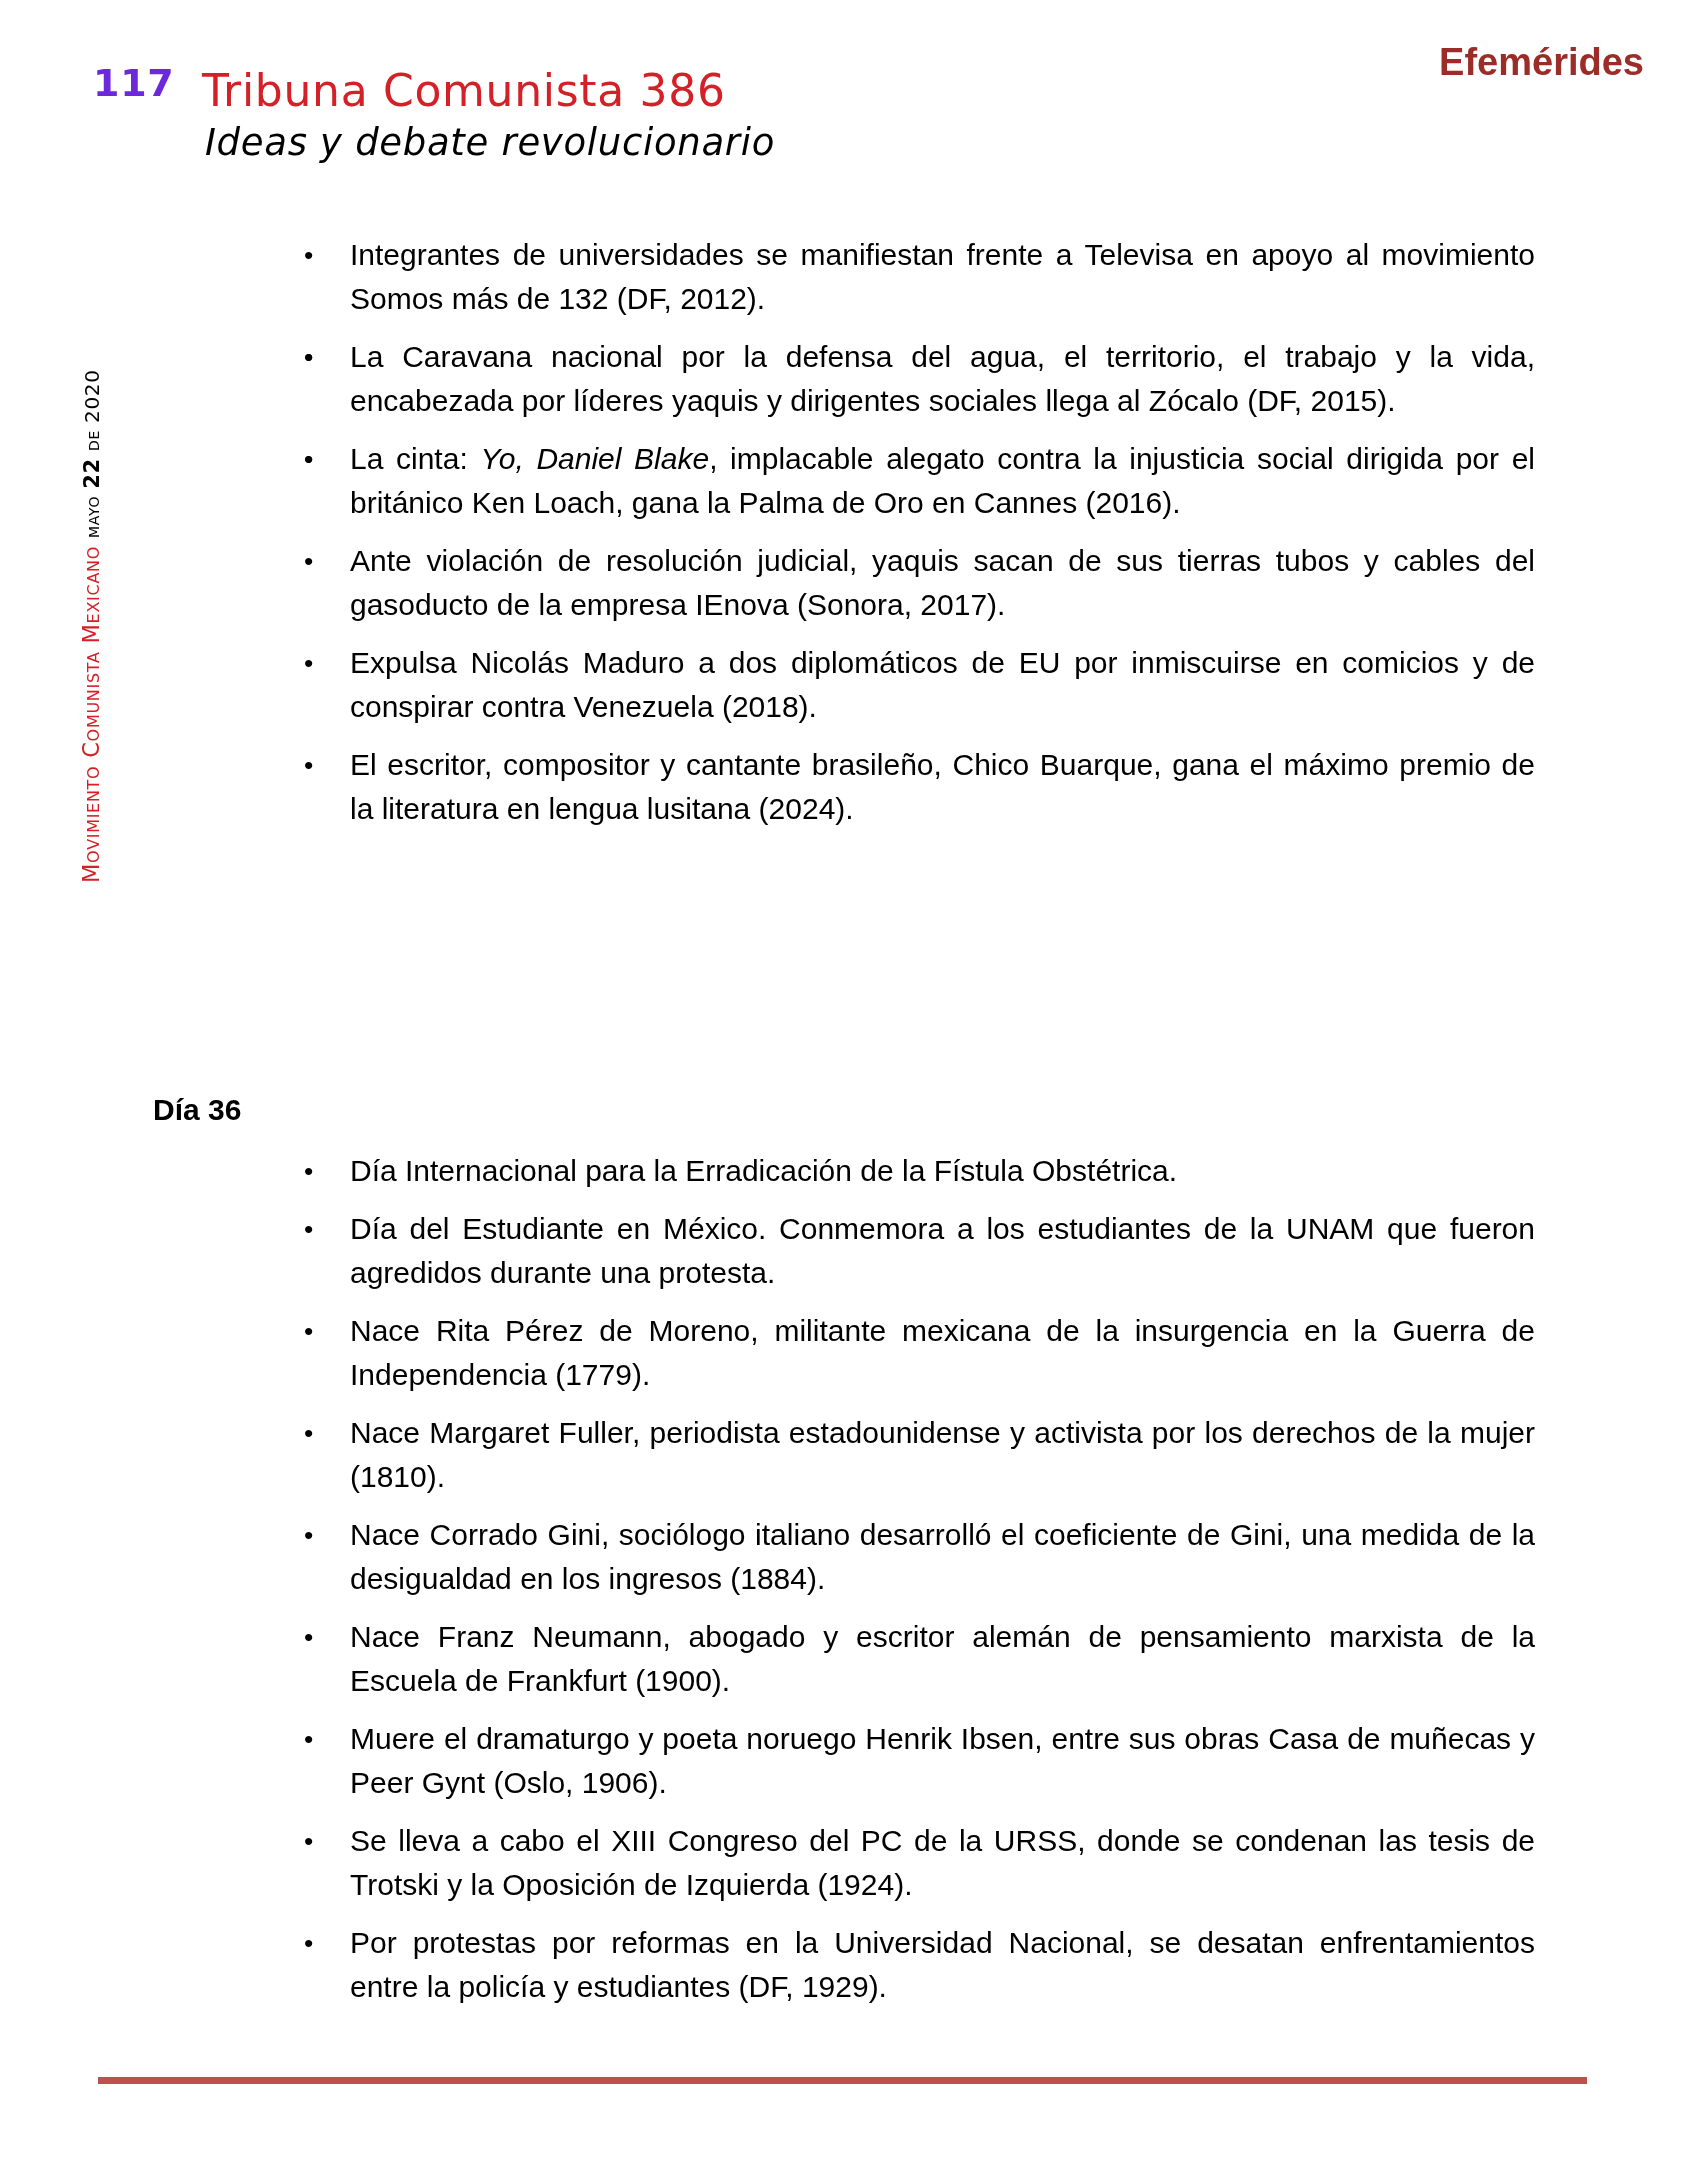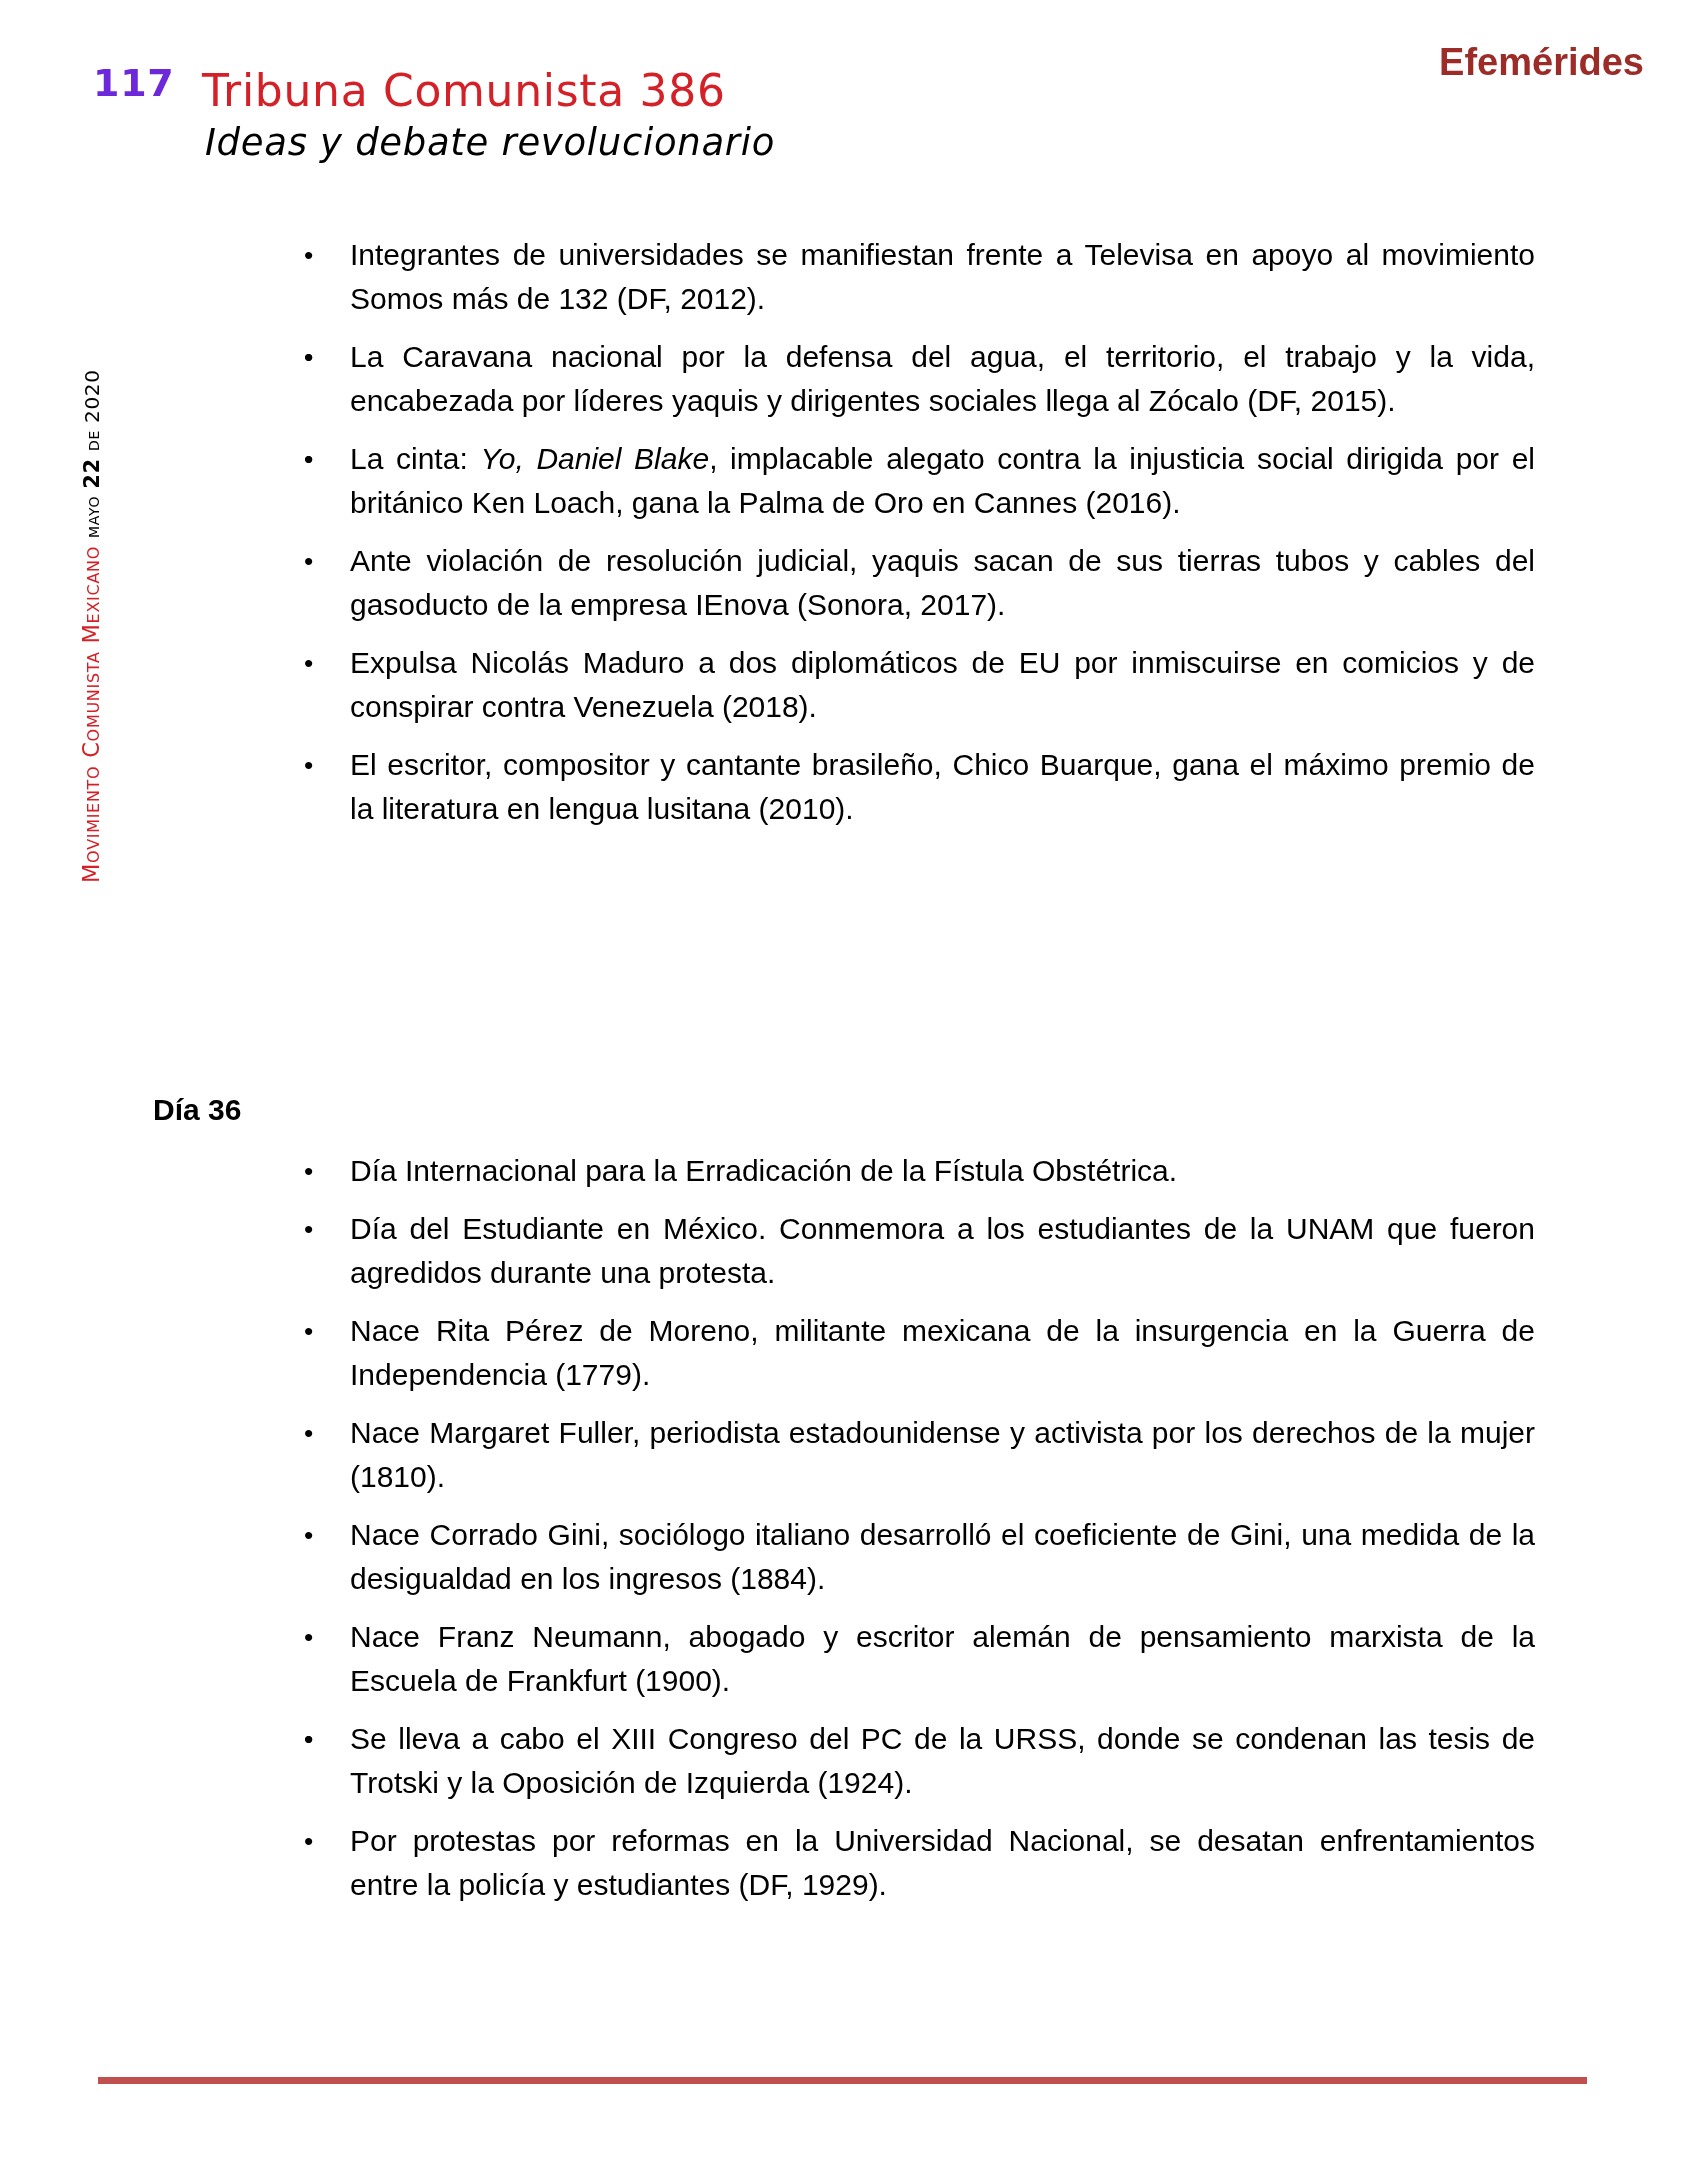--- a/index.html
+++ b/index.html
@@ -80,31 +80,31 @@
 </div>
 
 <ul class="list list-a">
   <li><span class="bullet">•</span><span>Integrantes de universidades se manifiestan frente a Televisa en apoyo al movimiento Somos más de 132 (DF, 2012).</span></li>
   <li><span class="bullet">•</span></li>
   <li><span class="bullet">•</span><span>La Caravana nacional por la defensa del agua, el territorio, el trabajo y la vida, encabezada por líderes yaquis y dirigentes sociales llega al Zócalo (DF, 2015).</span></li>
   <li><span class="bullet">•</span></li>
   <li><span class="bullet">•</span><span>La cinta: </span><em>Yo, Daniel Blake</em><span>, implacable alegato contra la injusticia social dirigida por el británico Ken Loach, gana la Palma de Oro en Cannes (2016).</span></li>
   <li><span class="bullet">•</span><span>Ante violación de resolución judicial, yaquis sacan de sus tierras tubos y cables del gasoducto de la empresa IEnova (Sonora, 2017).</span></li>
   <li><span class="bullet">•</span><span>Expulsa Nicolás Maduro a dos diplomáticos de EU por inmiscuirse en comicios y de conspirar contra Venezuela (2018).</span></li>
-  <li><span class="bullet">•</span><span>El escritor, compositor y cantante brasileño, Chico Buarque, gana el máximo premio de la literatura en lengua lusitana (2010).</span></li>
+  <li><span class="bullet">•</span><span>El escritor, compositor y cantante brasileño, Chico Buarque, gana el máximo premio de la literatura en lengua lusitana (2024).</span></li>
 </ul>
 
 <div class="day-heading">Día 36</div>
 
 <ul class="list list-b">
   <li><span class="bullet">•</span><span>Día Internacional para la Erradicación de la Fístula Obstétrica.</span></li>
   <li><span class="bullet">•</span><span>Día del Estudiante en México. Conmemora a los estudiantes de la UNAM que fueron agredidos durante una protesta.</span></li>
   <li><span class="bullet">•</span><span>Nace Rita Pérez de Moreno, militante mexicana de la insurgencia en la Guerra de Independencia (1779).</span></li>
   <li><span class="bullet">•</span><span>Nace Margaret Fuller, periodista estadounidense y activista por los derechos de la mujer (1810).</span></li>
   <li><span class="bullet">•</span><span>Nace Corrado Gini, sociólogo italiano desarrolló el coeficiente de Gini, una medida de la desigualdad en los ingresos (1884).</span></li>
   <li><span class="bullet">•</span><span>Nace Franz Neumann, abogado y escritor alemán de pensamiento marxista de la Escuela de Frankfurt (1900).</span></li>
-  <li><span class="bullet">•</span></li>
+  <li><span class="bullet">•</span><span>Muere el dramaturgo y poeta noruego Henrik Ibsen, entre sus obras Casa de muñecas y Peer Gynt (Oslo, 1906).</span></li>
   <li><span class="bullet">•</span><span>Se lleva a cabo el XIII Congreso del PC de la URSS, donde se condenan las tesis de Trotski y la Oposición de Izquierda (1924).</span></li>
   <li><span class="bullet">•</span><span>Por protestas por reformas en la Universidad Nacional, se desatan enfrentamientos entre la policía y estudiantes (DF, 1929).</span></li>
 </ul>
 
 <div class="footer-rule"></div>
 
 
 </body></html>

